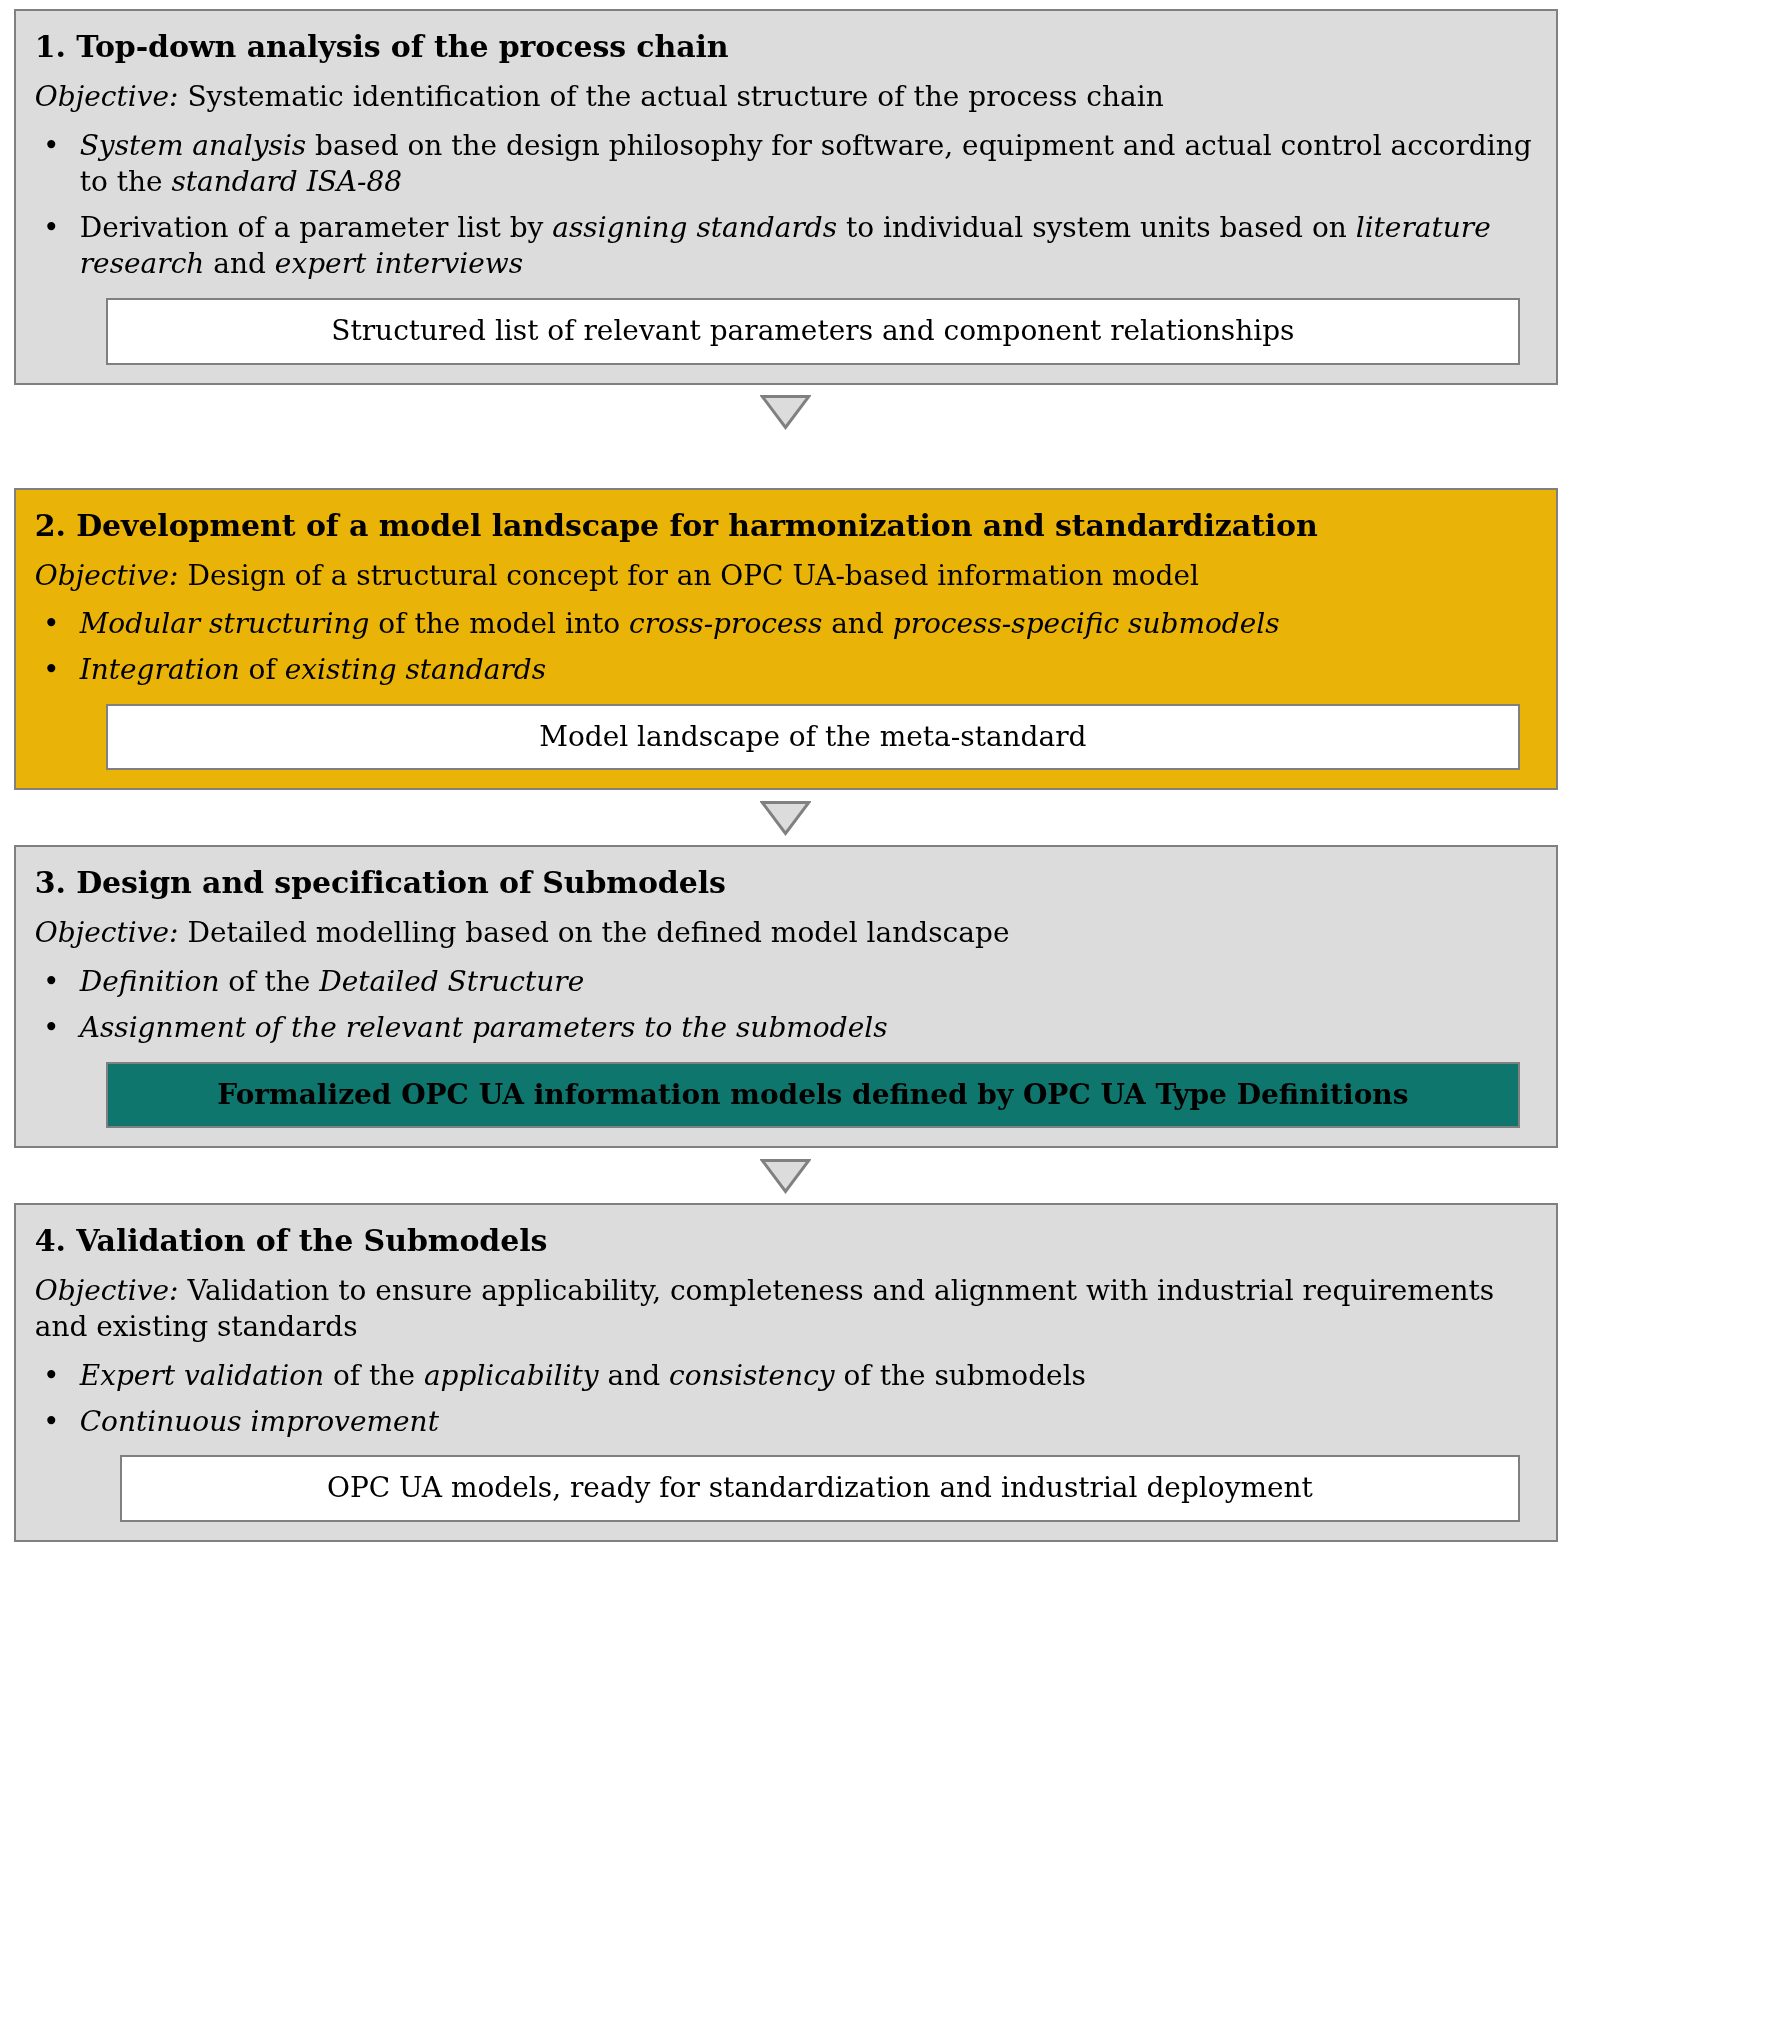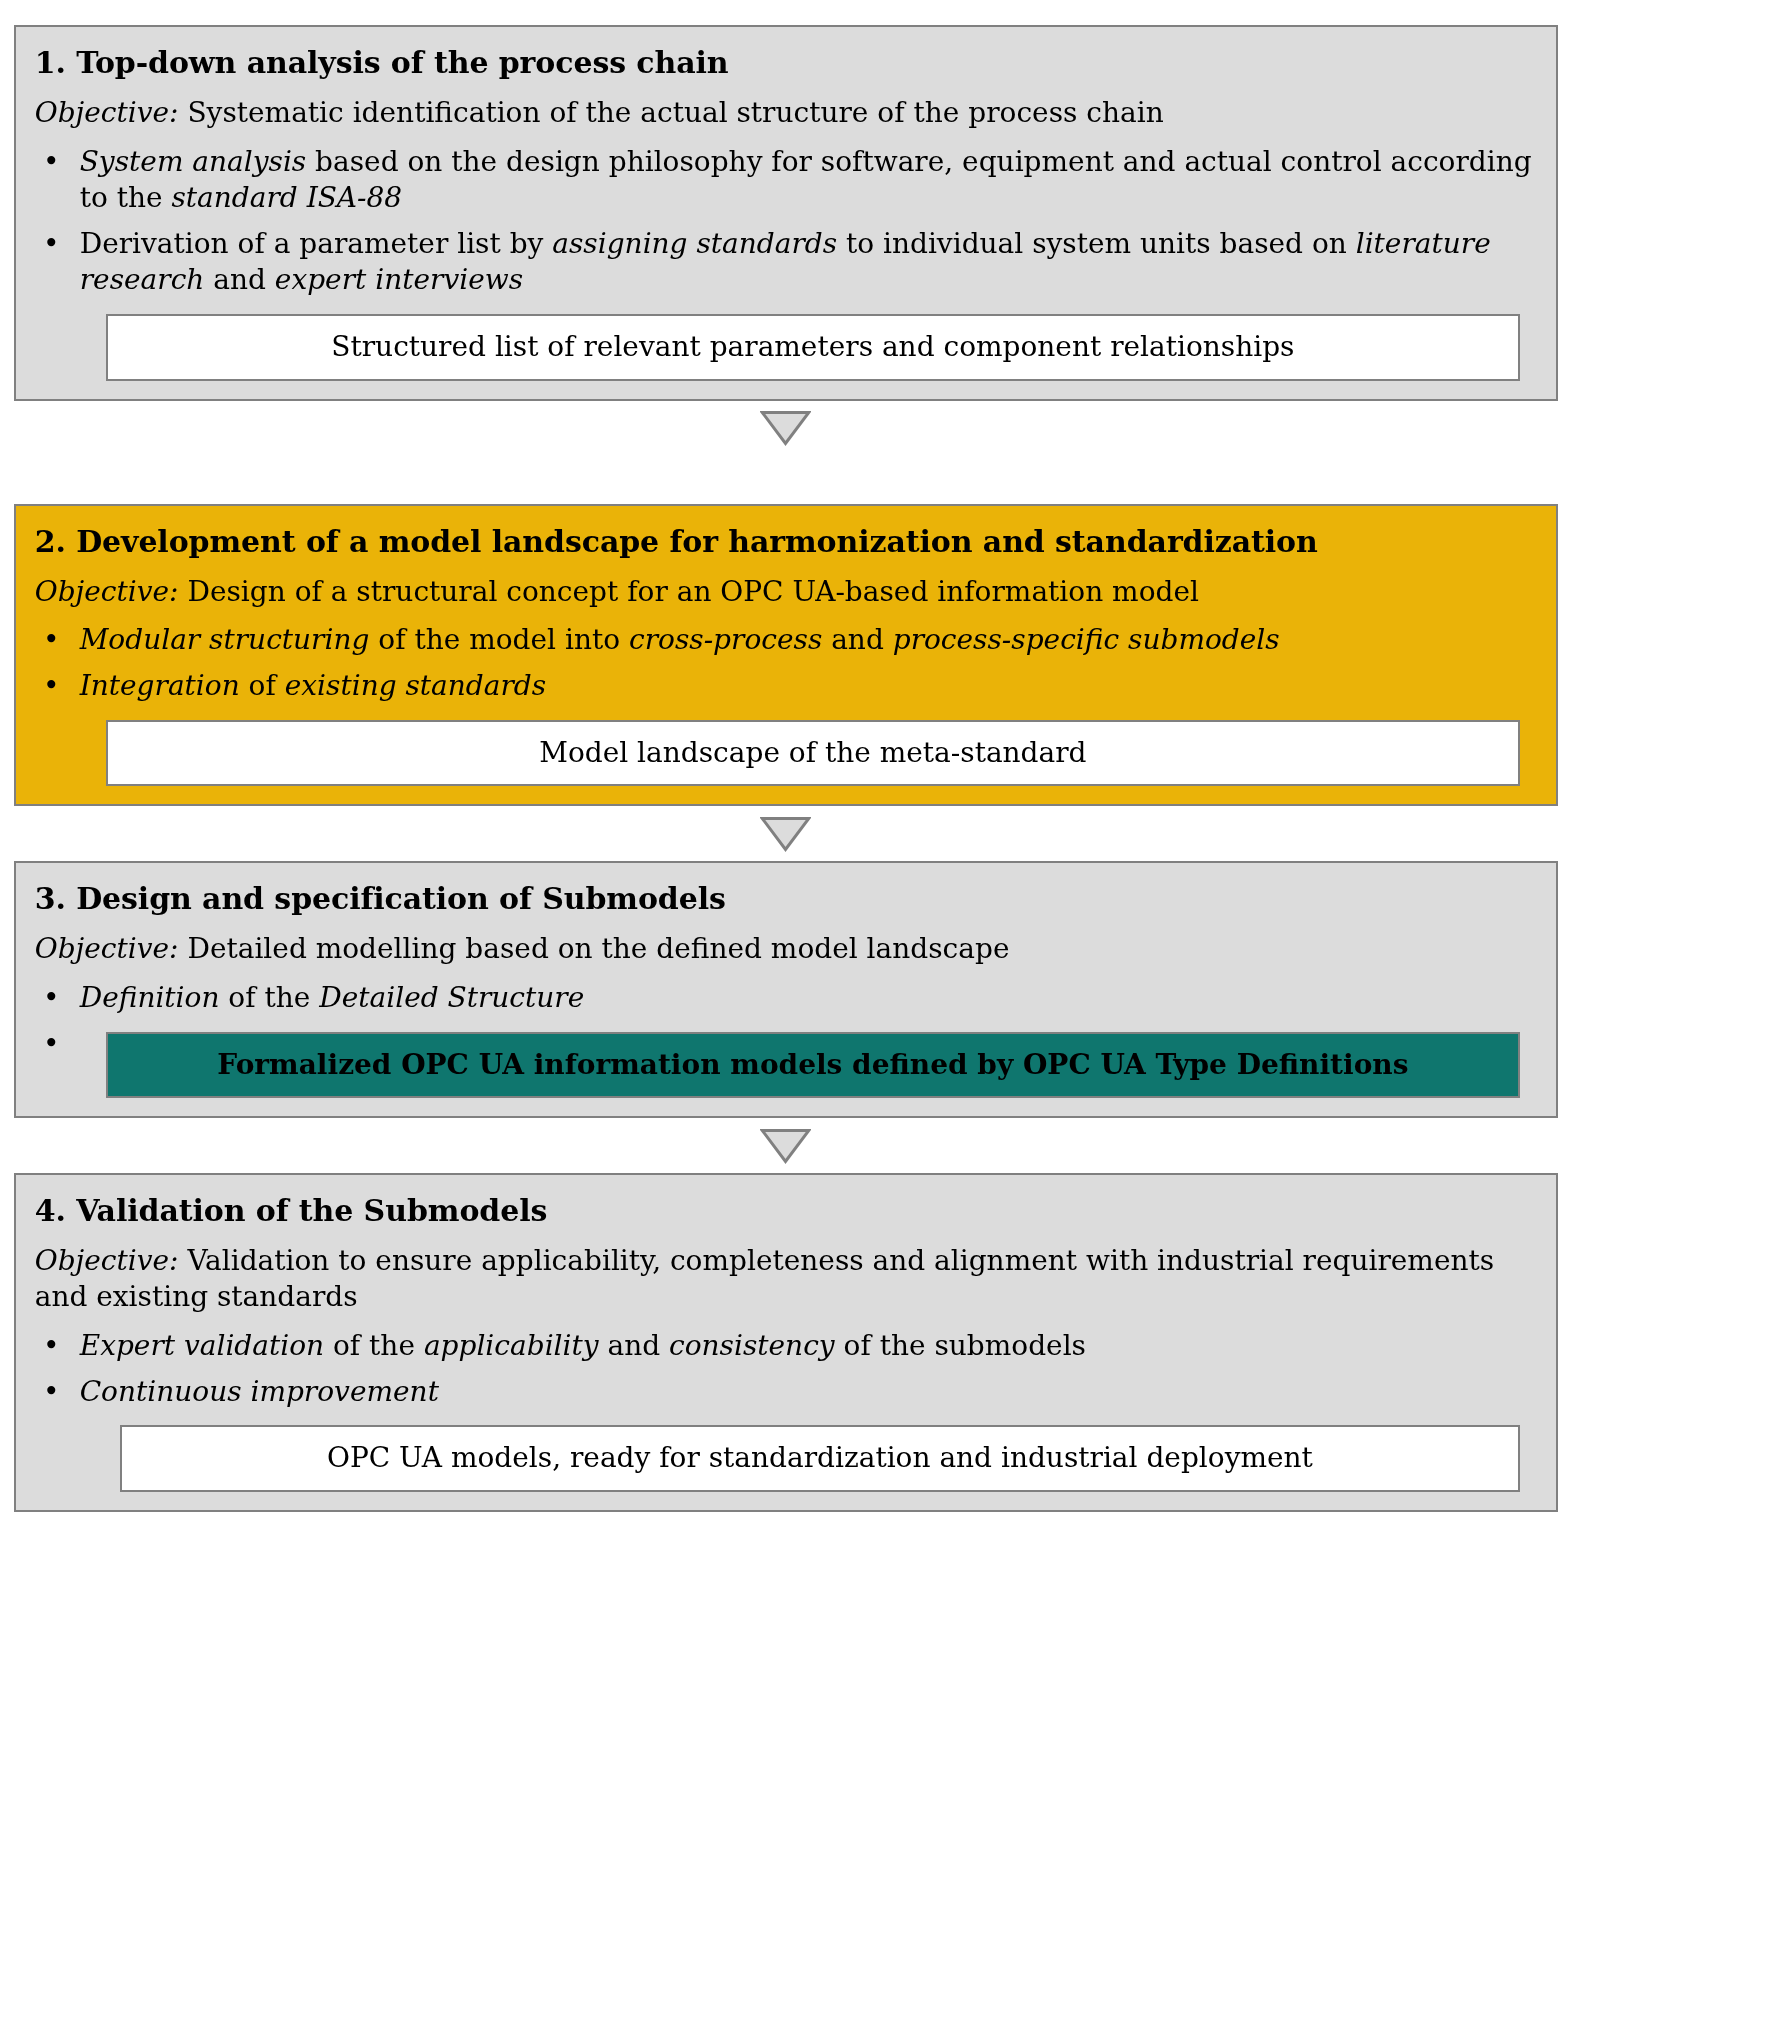--- a/index.html
+++ b/index.html
@@ -19,21 +19,21 @@
     position: relative;
     width: 1786px;
     height: 2035px;
     box-sizing: border-box;
     padding: 0;
   }
 
   .flow {
     position: absolute;
     left: 13.7px;
-    top: 25px;
+    top: 9px;
     width: 1544px;
   }
 
   
   .stage {
     box-sizing: border-box;
     background: #dcdcdc;
     border: 2.4px solid #808080;
     padding: 15.4px 19px 18px 19px;
     width: 100%;
@@ -140,21 +140,21 @@
       <div class="connector">
         <svg class="arrow-tri" width="51" height="36" viewBox="0 0 86 60">
           <polygon points="4,4 82,4 43,56" fill="#dcdcdc" stroke="#808080" stroke-width="5" stroke-linejoin="miter"></polygon>
         </svg>
       </div>
       <div class="stage" style="background: rgb(220, 220, 220); border-color: rgb(128, 128, 128);">
         <div class="stage-title">3. Design and specification of Submodels</div>
         <div class="stage-objective"><span class="obj-label">Objective:</span><span> Detailed modelling based on the defined model landscape</span></div>
         <div class="bullets">
           <div class="bullet"><span class="dot">•</span><span><i>Definition</i><span> of the </span><i>Detailed Structure</i></span></div>
-          <div class="bullet"><span class="dot">•</span></div>
+          <div class="bullet"><span class="dot">•</span><span><i>Assignment of the relevant parameters to the submodels</i></span></div>
         </div>
         <div class="result-wrap">
           <div class="result" style="background: #0f766e; border-color: rgb(128, 128, 128); font-weight: bold;">Formalized OPC UA information models defined by OPC UA Type Definitions</div>
         </div>
       </div>
       <div class="connector">
         <svg class="arrow-tri" width="51" height="36" viewBox="0 0 86 60">
           <polygon points="4,4 82,4 43,56" fill="#dcdcdc" stroke="#808080" stroke-width="5" stroke-linejoin="miter"></polygon>
         </svg>
       </div>

